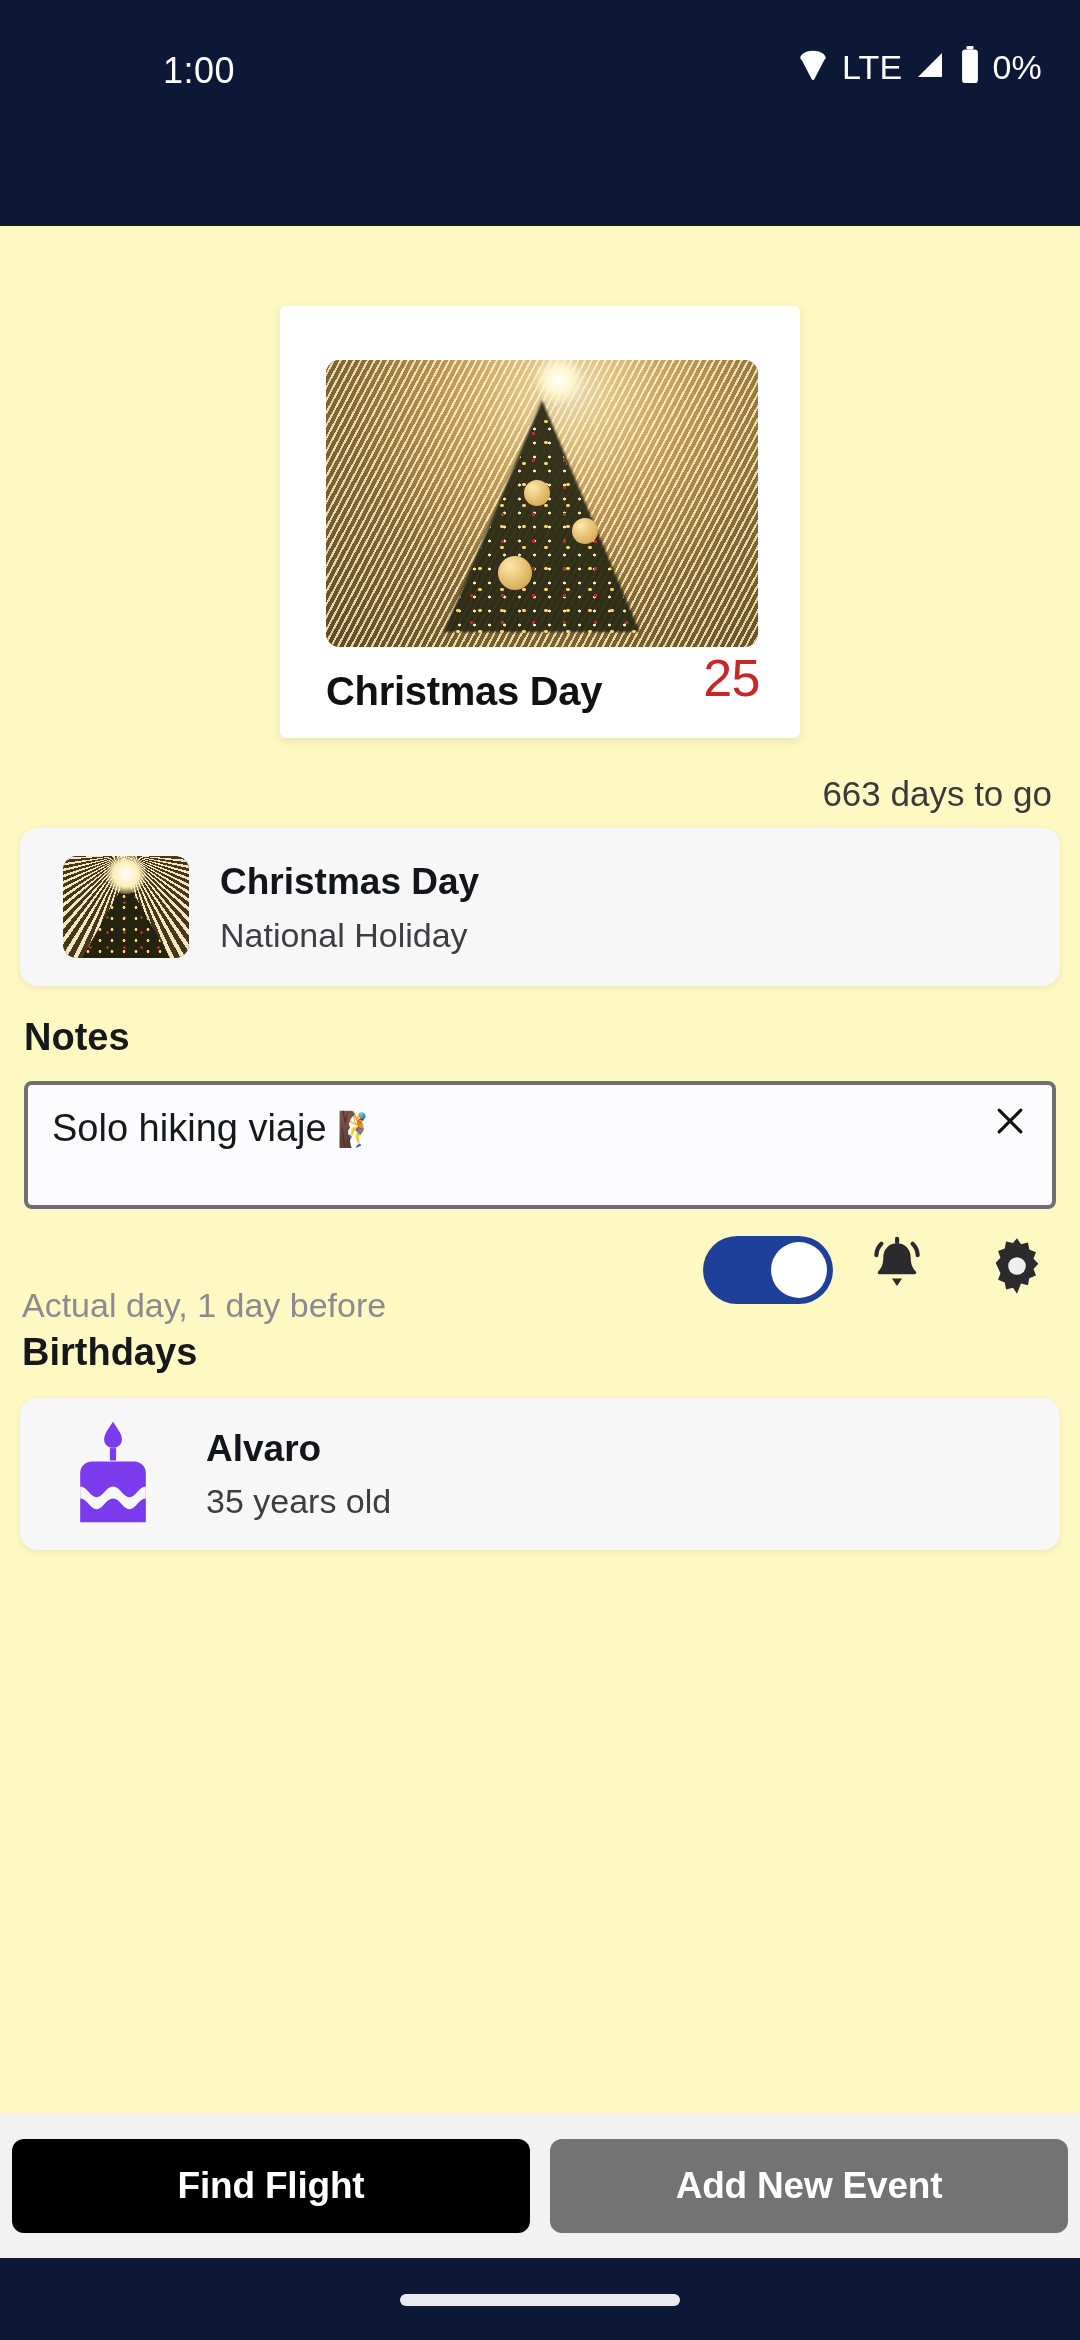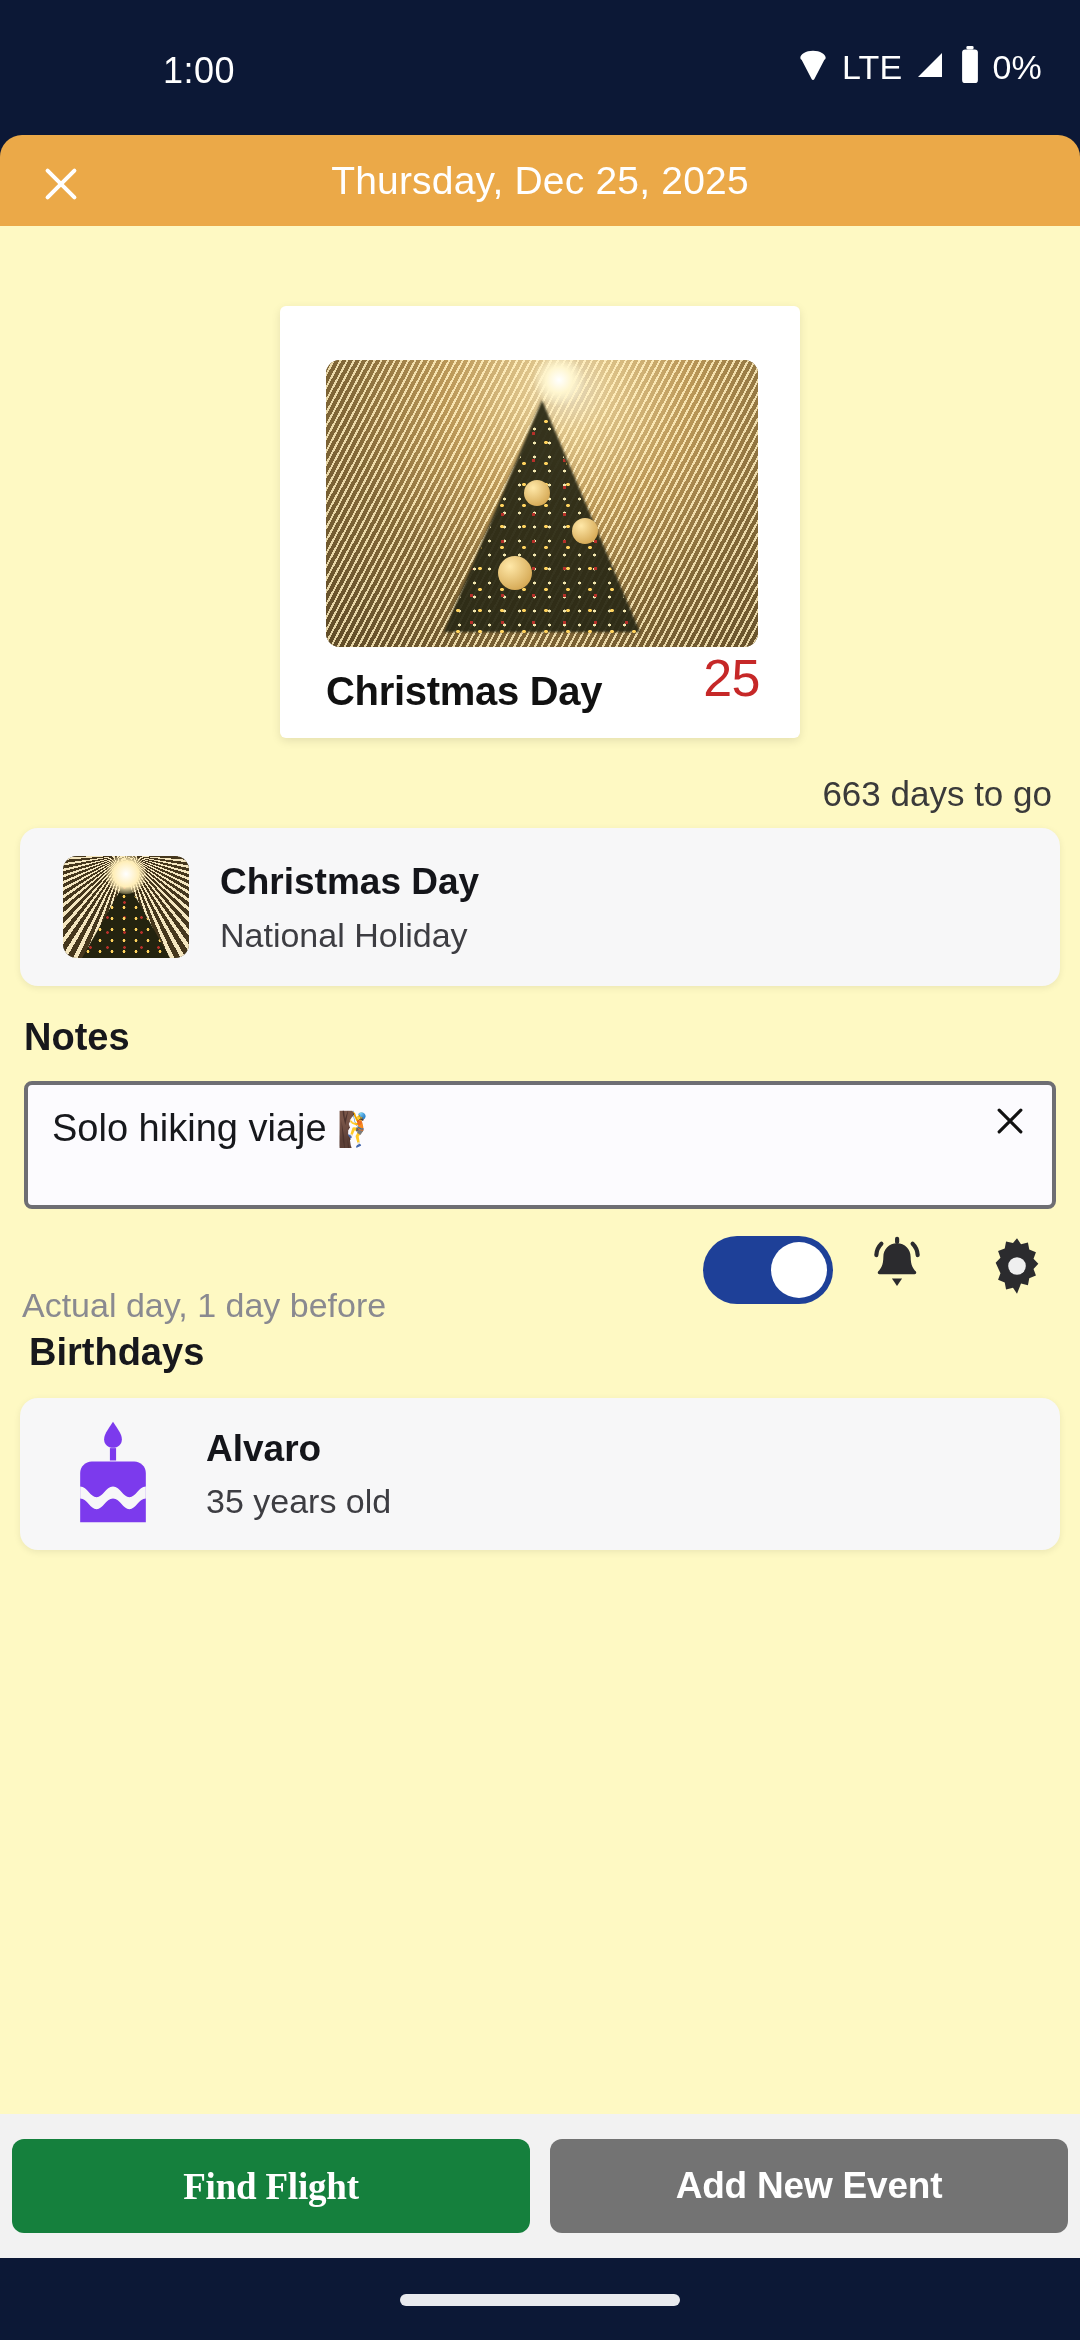--- a/index.html
+++ b/index.html
@@ -211,21 +211,21 @@
     position:absolute; left:866px; top:1008px;
     width:62px; height:66px; cursor:pointer;
   }
   .rem-gear {
     position:absolute; left:985px; top:1008px;
     width:64px; height:64px; cursor:pointer;
   }
 
   
   .bd-label {
-    position:absolute; left:29px; top:1105px;
+    position:absolute; left:22px; top:1105px;
     font-size:38px; font-weight:600; color:#17181C;
   }
   .bd-card {
     position:absolute; left:20px; top:1172px;
     width:1040px; height:152px;
     background:#F7F7F8; border-radius:18px;
     box-shadow:0 2px 7px rgba(0,0,0,0.08);
   }
   .bd-icon {
     position:absolute; left:48px; top:20px;
@@ -250,21 +250,21 @@
   }
   .btn {
     height:94px; flex:1;
     border:none; border-radius:12px;
     color:#FFFFFF; font-size:37px; font-weight:700;
     font-family:"Liberation Sans", sans-serif;
     cursor:pointer;
     display:flex; align-items:center; justify-content:center;
     letter-spacing:-0.2px;
   }
-  .btn-primary { background:#15803d;font-family:Liberation Serif, serif; }
+  .btn-primary { background:#000000; }
   .btn-secondary { background:#737373; }
 
   
   .navbar {
     position:absolute; left:0; top:2258px;
     width:1080px; height:82px; background:#0C1836;
   }
   .nav-pill {
     position:absolute; left:50%; top:36px; transform:translateX(-50%);
     width:280px; height:12px; border-radius:6px;
@@ -293,28 +293,20 @@
       <span class="ic">
         <svg width="24" height="38" viewBox="0 0 14 26">
           <rect x="4.5" y="0" width="5" height="2.4" rx="1" fill="#FFFFFF"></rect>
           <rect x="1.6" y="2.4" width="10.8" height="23" rx="2.2" fill="#FFFFFF"></rect>
         </svg>
       </span>
       <span class="sb-batt-pct">0%</span>
     </div>
   </div>
 
-  <div class="header">
-    <div class="header-close">
-      <svg width="46" height="46" viewBox="0 0 24 24">
-        <path d="M5 5 L19 19 M19 5 L5 19" stroke="#FFFFFF" stroke-width="2.1" stroke-linecap="round" fill="none"></path>
-      </svg>
-    </div>
-    <div class="header-title">Thursday, Dec 25, 2025</div>
-  </div>
 
   <div class="body">
 
     <div class="hero-card">
       <div class="hero-img">
         <div class="glow"></div>
         <div class="tree"></div>
         <div class="tree-specks"></div>
         <div class="star"></div>
         <div class="orn" style="left:172px; top:196px; width:34px; height:34px;"></div>

